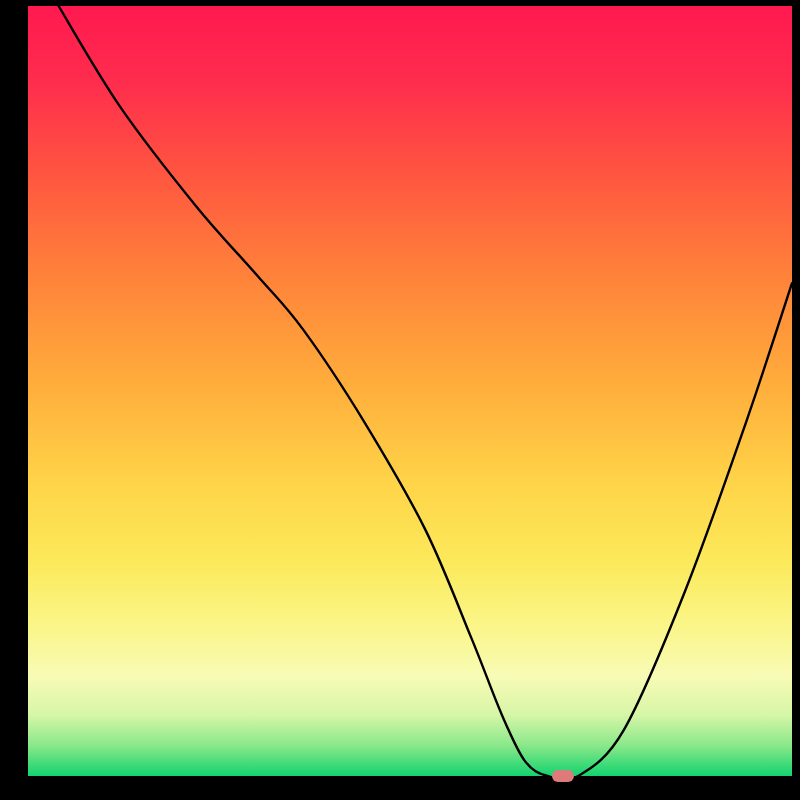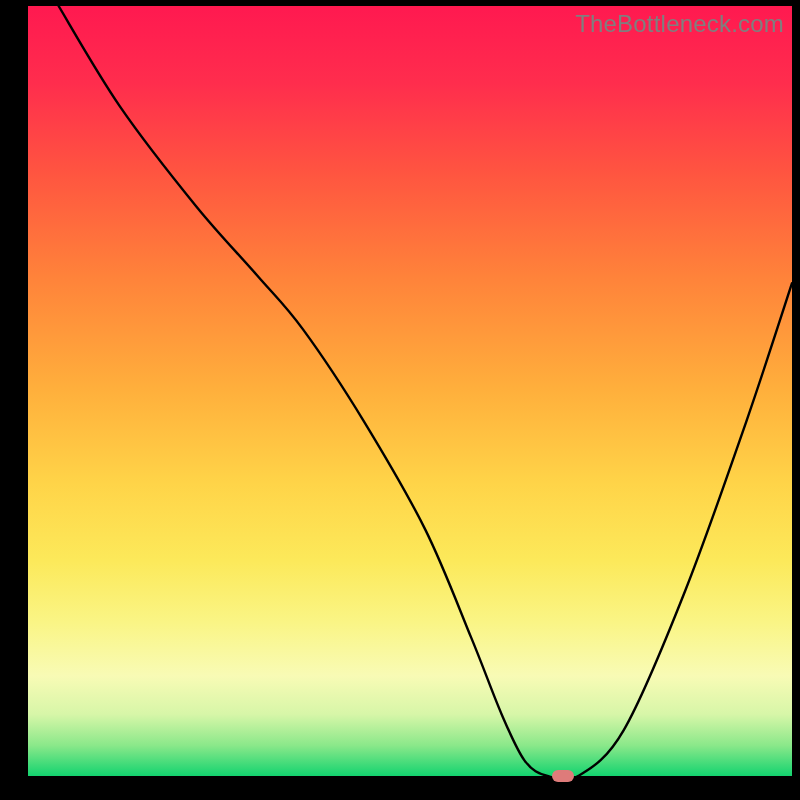--- a/index.html
+++ b/index.html
@@ -63,21 +63,20 @@
     transform: translate(-50%, -50%);
   }
 </style>
 </head>
 <body>
 
 <div class="stage">
 
   <div class="plot">
 
-    <div class="watermark">TheBottleneck.com</div>
 
     <svg class="curve" viewBox="0 0 764 770" preserveAspectRatio="none">
       <path d="M 30.6 0.0 C 40.7 16.7, 68.8 66.7, 91.7 100.1 C 114.6 133.5, 145.2 172.0, 168.1 200.2 C 191.0 228.4, 211.4 249.0, 229.2 269.5 C 247.0 290.0, 257.2 299.0, 275.0 323.4 C 292.9 347.8, 315.8 382.4, 336.2 415.8 C 356.5 449.2, 379.5 487.7, 397.3 523.6 C 415.1 559.5, 430.4 600.6, 443.1 631.4 C 455.9 662.2, 464.8 687.9, 473.7 708.4 C 482.6 728.9, 489.0 744.3, 496.6 754.6 C 504.2 764.9, 510.6 767.4, 519.5 770.0 C 528.4 772.6, 537.3 777.7, 550.1 770.0 C 562.8 762.3, 578.1 754.6, 595.9 723.8 C 613.7 693.0, 636.7 636.5, 657.0 585.2 C 677.4 533.9, 700.3 467.1, 718.2 415.8 C 736.0 364.5, 756.4 300.3, 764.0 277.2" fill="none" stroke="#000" stroke-width="2.4" stroke-linecap="round"></path>
     </svg>
 
     <div class="marker" style="left: 534.8px; top: 770px; background: rgb(222, 123, 122);"></div>
   </div>
 
 </div>
 

